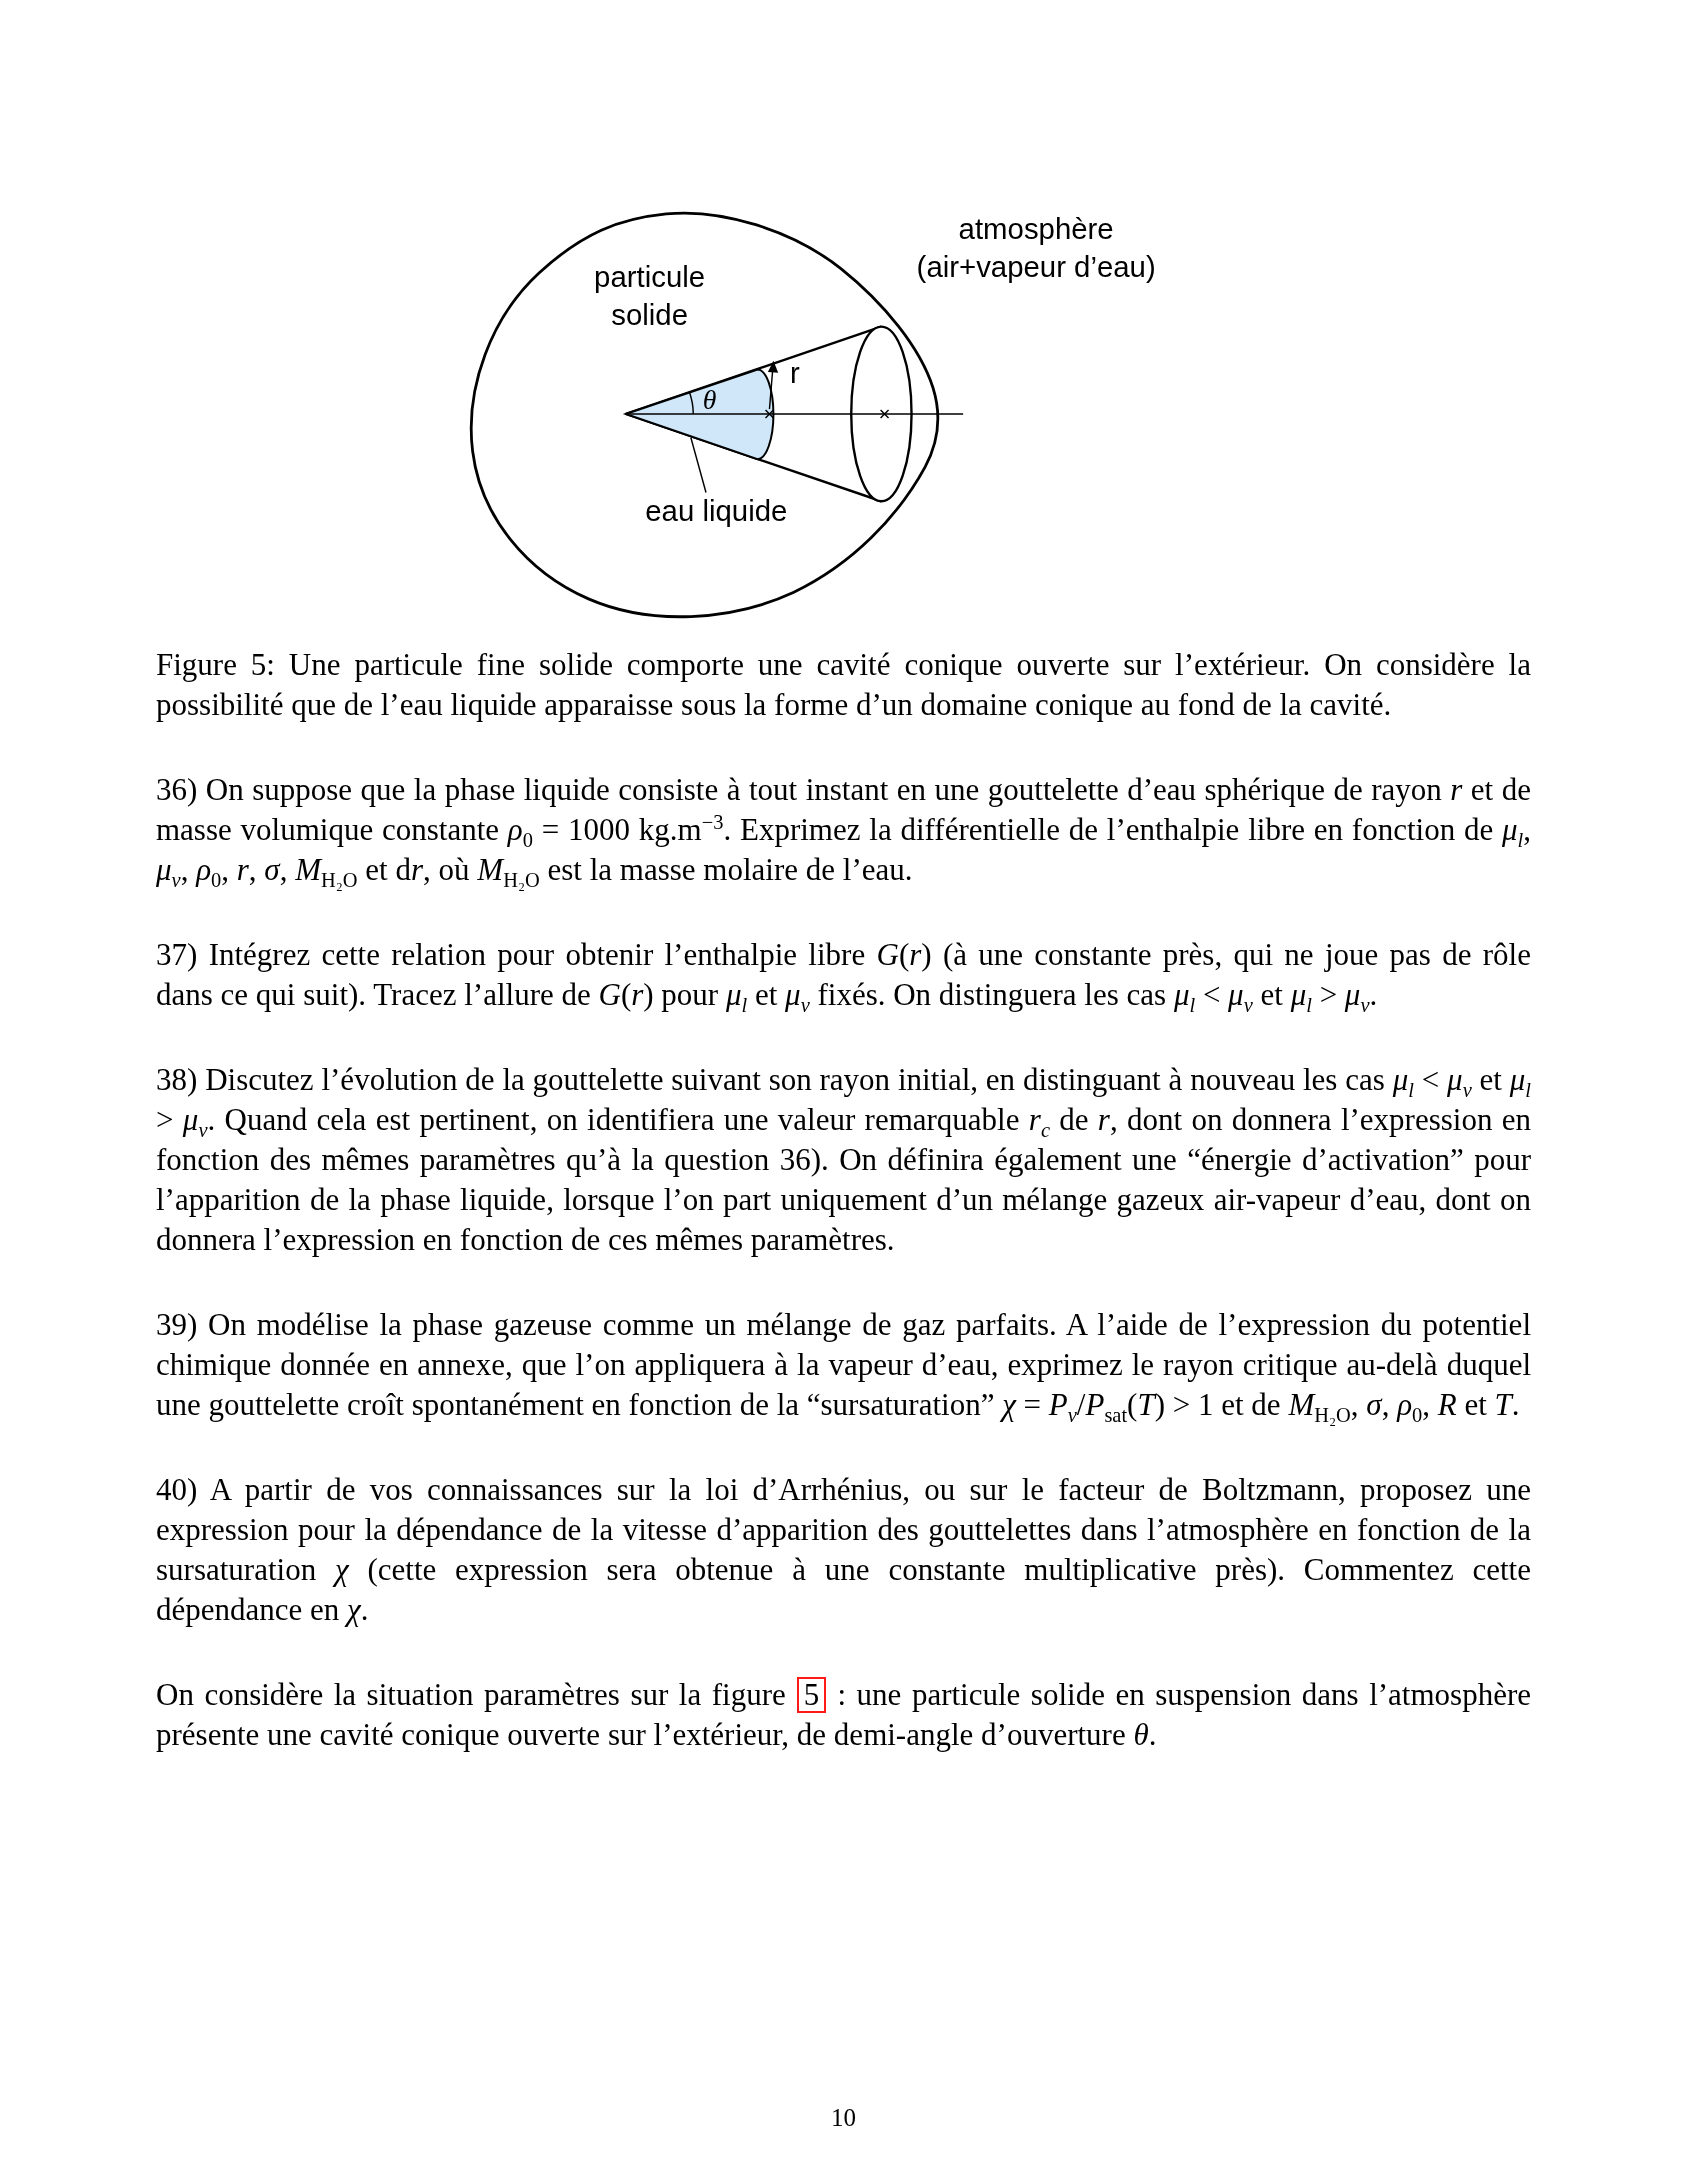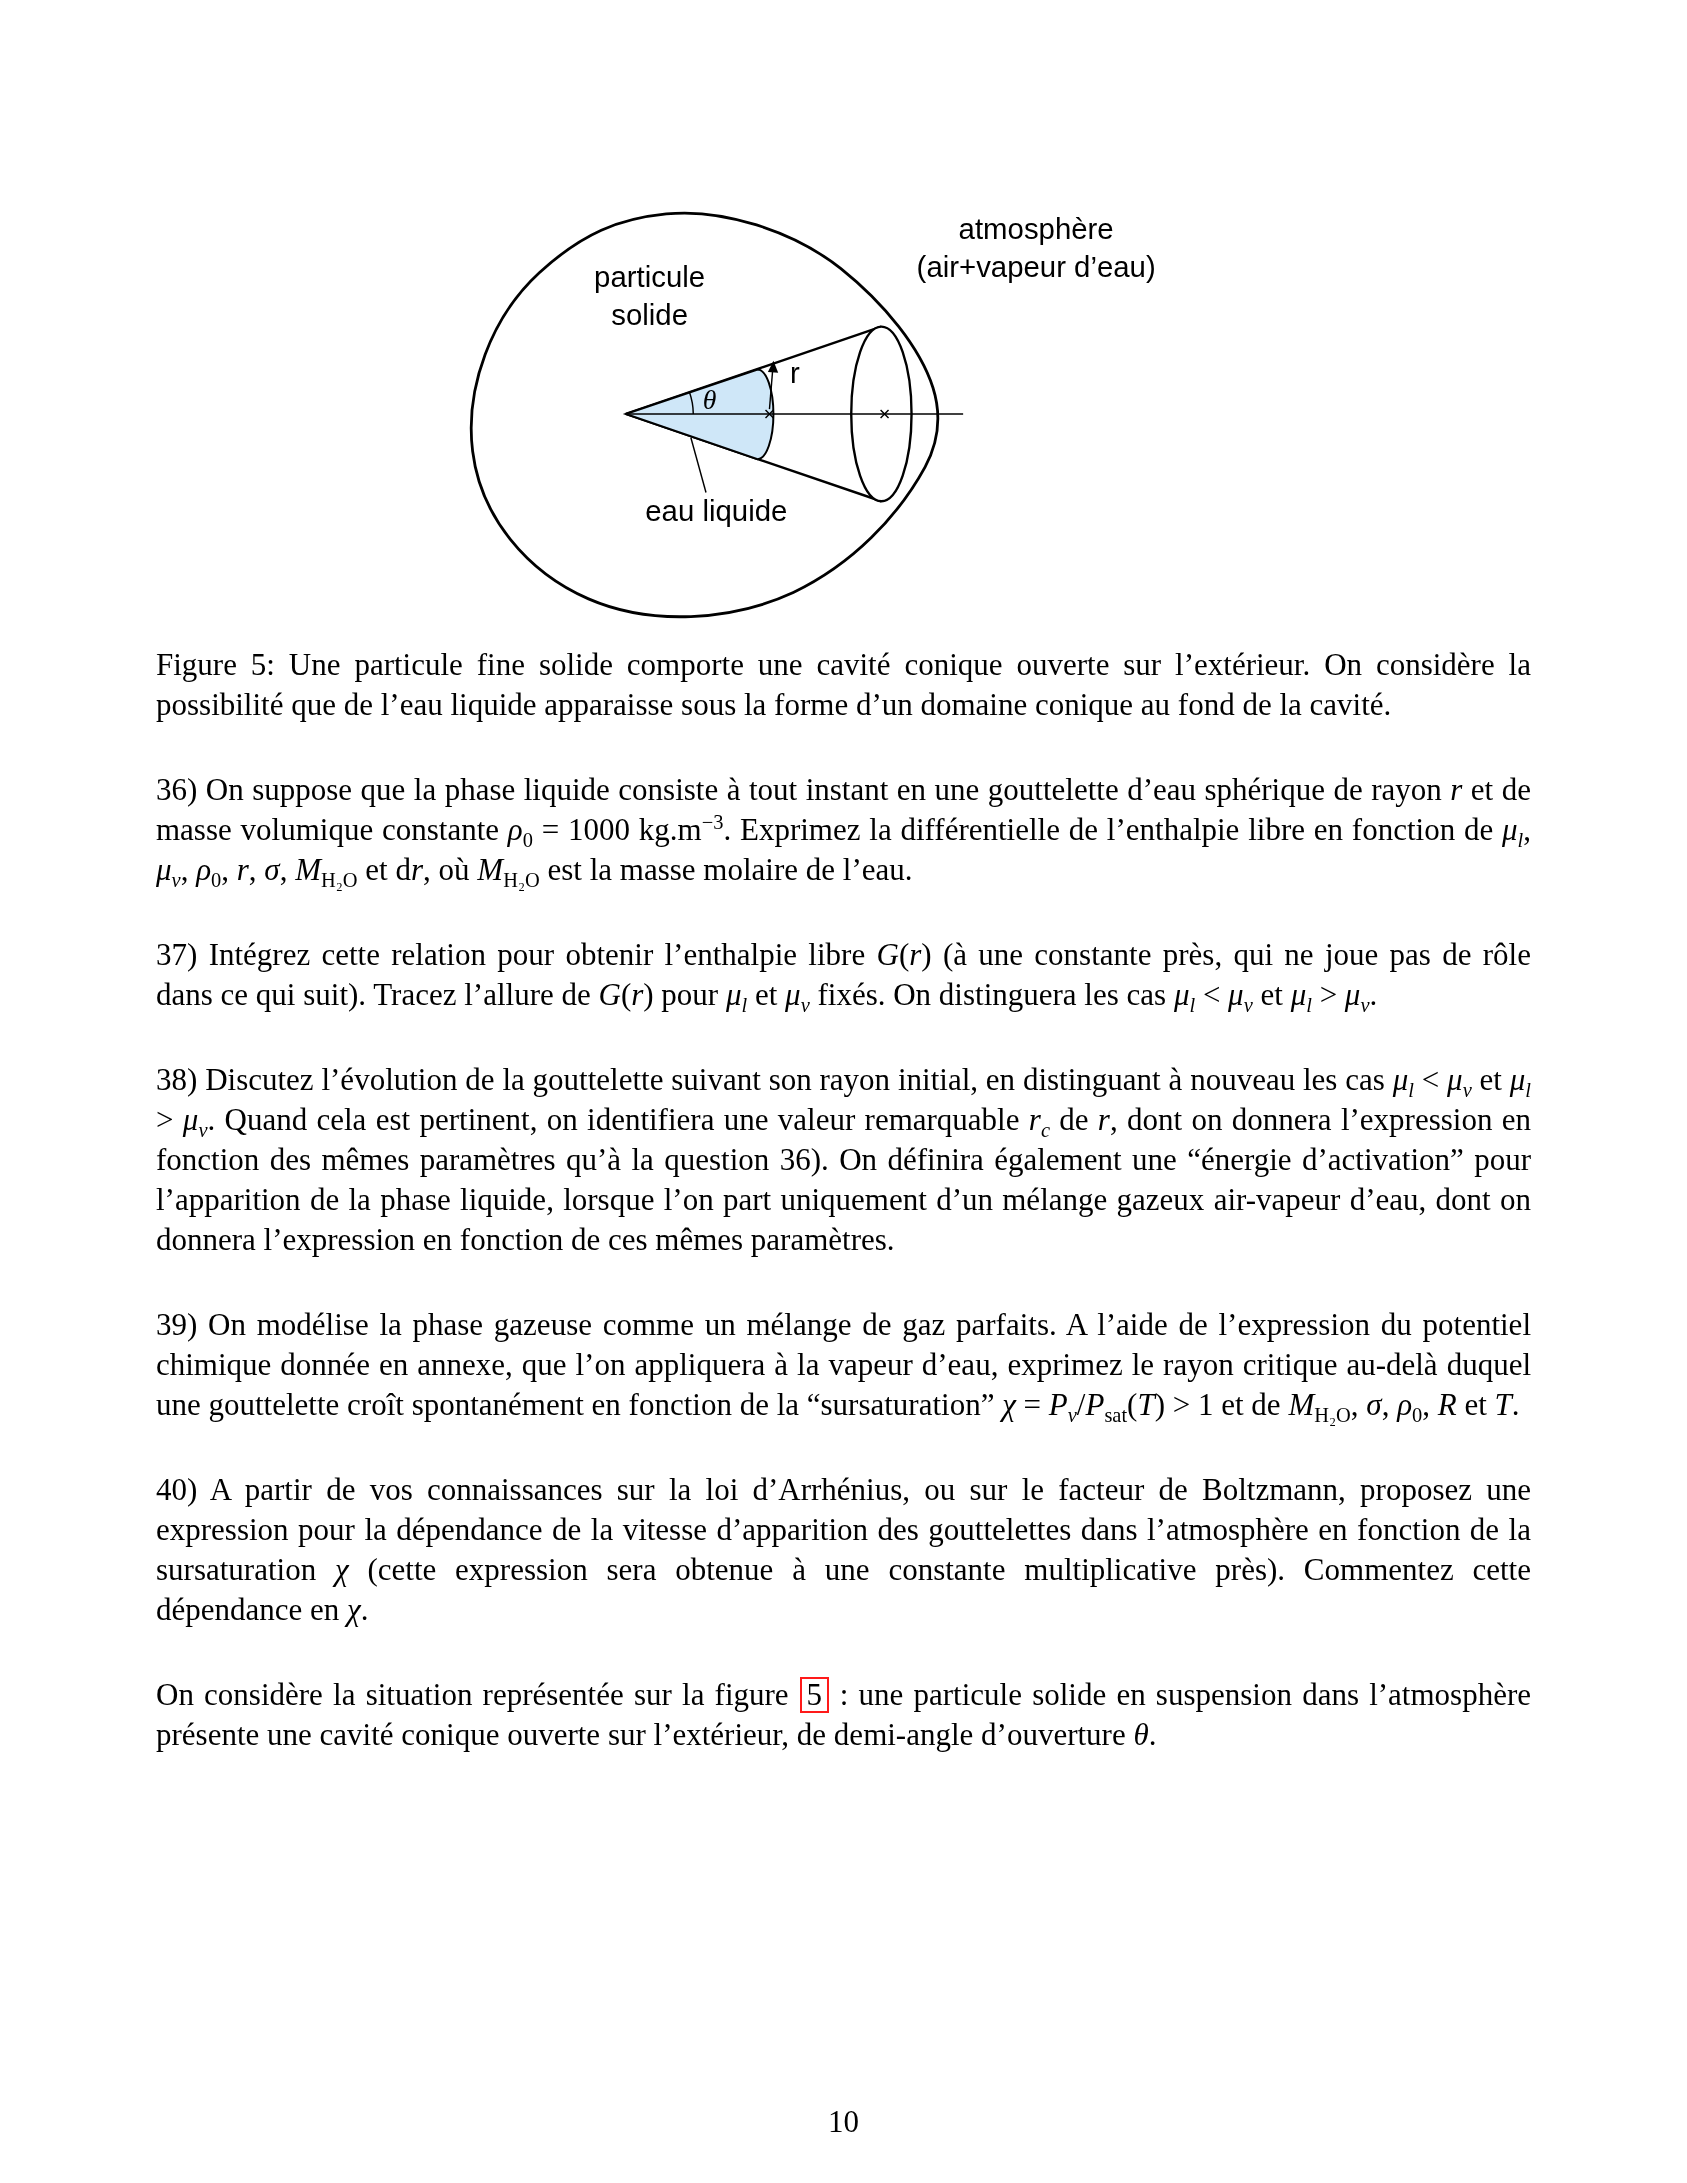--- a/index.html
+++ b/index.html
@@ -25,21 +25,21 @@
   i { font-style:italic; }
   .figref {
     display:inline-block;
     border:2px solid #ff1a1a;
     padding:0 4.8px; margin:0 0.8px;
     color:#000; text-decoration:none;
     line-height:1.02;
   }
   .pagenum {
     position:absolute; top:2104px; left:0; width:100%;
-    text-align:center; font-size:31px;
+    text-align:center; font-size:25px;
   }
   
   .blob { fill:#fff; stroke:#000; stroke-width:3.5; stroke-linejoin:round; }
   .cone { stroke:#000; stroke-width:3; fill:none; }
   .opening { fill:#fff; stroke:#000; stroke-width:3; }
   .liquid { stroke:#000; stroke-width:2.5; }
   .thin { stroke:#000; stroke-width:1.8; fill:none; }
   .fillblack { fill:#000; stroke:none; }
   .lbl {
     font-family:"Liberation Sans","DejaVu Sans",sans-serif;
@@ -107,19 +107,19 @@
     <p>36) On suppose que la phase liquide consiste à tout instant en une gouttelette d’eau sphérique de rayon <i>r</i> et de masse volumique constante <i>ρ</i><sub>0</sub> = 1000 kg.m<sup>−3</sup>. Exprimez la différentielle de l’enthalpie libre en fonction de <i>μ<sub>l</sub></i>, <i>μ<sub>v</sub></i>, <i>ρ</i><sub>0</sub>, <i>r</i>, <i>σ</i>, <i>M</i><sub>H₂O</sub> et d<i>r</i>, où <i>M</i><sub>H₂O</sub> est la masse molaire de l’eau.</p>
 
     <p>37) Intégrez cette relation pour obtenir l’enthalpie libre <i>G</i>(<i>r</i>) (à une constante près, qui ne joue pas de rôle dans ce qui suit). Tracez l’allure de <i>G</i>(<i>r</i>) pour <i>μ<sub>l</sub></i> et <i>μ<sub>v</sub></i> fixés. On distinguera les cas <i>μ<sub>l</sub></i> &lt; <i>μ<sub>v</sub></i> et <i>μ<sub>l</sub></i> &gt; <i>μ<sub>v</sub></i>.</p>
 
     <p>38) Discutez l’évolution de la gouttelette suivant son rayon initial, en distinguant à nouveau les cas <i>μ<sub>l</sub></i> &lt; <i>μ<sub>v</sub></i> et <i>μ<sub>l</sub></i> &gt; <i>μ<sub>v</sub></i>. Quand cela est pertinent, on identifiera une valeur remarquable <i>r<sub>c</sub></i> de <i>r</i>, dont on donnera l’expression en fonction des mêmes paramètres qu’à la question 36). On définira également une “énergie d’activation” pour l’apparition de la phase liquide, lorsque l’on part uniquement d’un mélange gazeux air-vapeur d’eau, dont on donnera l’expression en fonction de ces mêmes paramètres.</p>
 
     <p>39) On modélise la phase gazeuse comme un mélange de gaz parfaits. A l’aide de l’expression du potentiel chimique donnée en annexe, que l’on appliquera à la vapeur d’eau, exprimez le rayon critique au-delà duquel une gouttelette croît spontanément en fonction de la “sursaturation” <i>χ</i> = <i>P<sub>v</sub></i>/<i>P</i><sub>sat</sub>(<i>T</i>) &gt; 1 et de <i>M</i><sub>H₂O</sub>, <i>σ</i>, <i>ρ</i><sub>0</sub>, <i>R</i> et <i>T</i>.</p>
 
     <p>40) A partir de vos connaissances sur la loi d’Arrhénius, ou sur le facteur de Boltzmann, proposez une expression pour la dépendance de la vitesse d’apparition des gouttelettes dans l’atmosphère en fonction de la sursaturation <i>χ</i> (cette expression sera obtenue à une constante multiplicative près). Commentez cette dépendance en <i>χ</i>.</p>
 
-    <p><span>On considère la situation représentée sur la figure </span><a href="#" class="figref">5</a><span> : une particule solide en suspension dans l’atmosphère présente une cavité conique ouverte sur l’extérieur, de demi-angle d’ouverture <i>θ</i>.</span></p>
+    <p><span>On considère la situation paramètres sur la figure </span><a href="#" class="figref">5</a><span> : une particule solide en suspension dans l’atmosphère présente une cavité conique ouverte sur l’extérieur, de demi-angle d’ouverture <i>θ</i>.</span></p>
 
   </div>
 
   <div class="pagenum">10</div>
 </div>
 
 
 </body></html>

